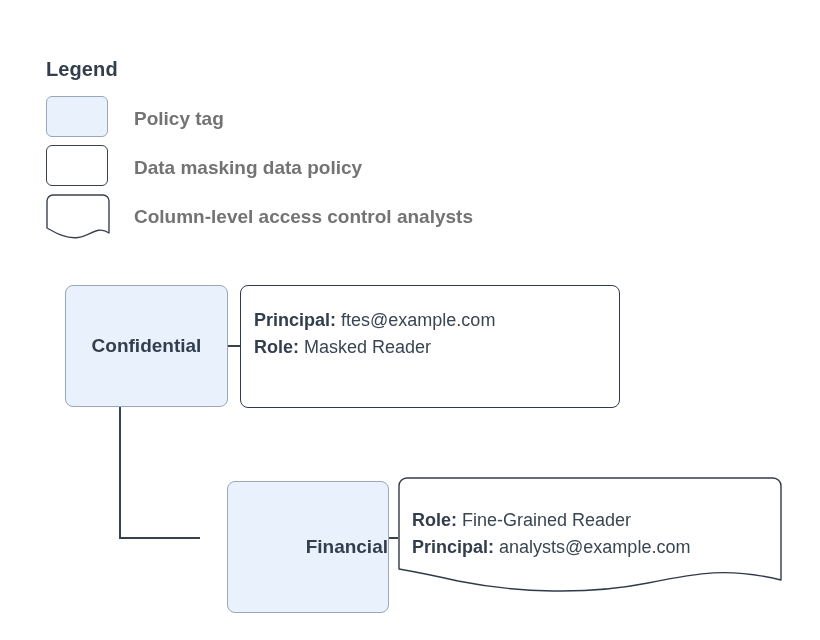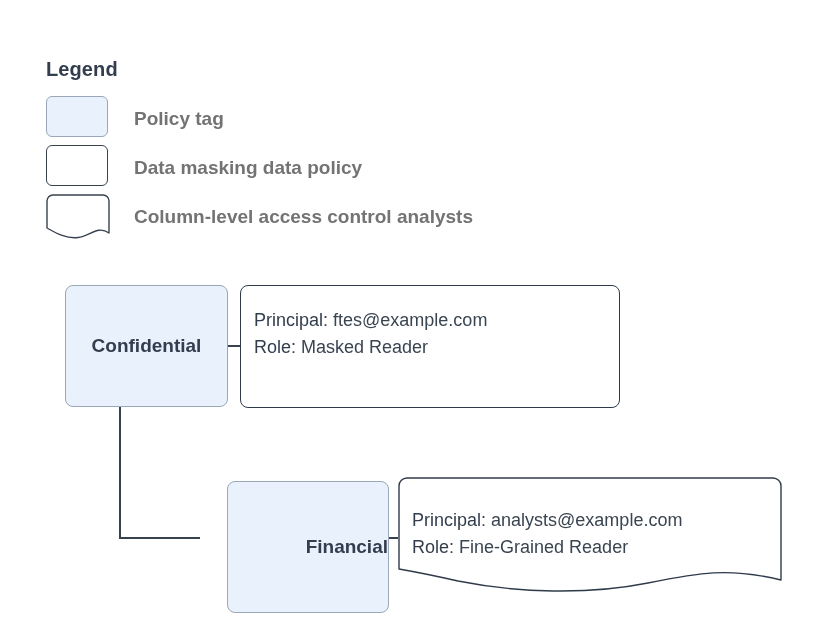--- a/index.html
+++ b/index.html
@@ -116,21 +116,21 @@
     position: absolute;
     left: 13px;
     font-size: 18px;
     line-height: 27px;
     white-space: nowrap;
   }
   #detail-confidential .detail-text {
     top: 21px;
   }
   .detail-text b {
-    font-weight: normal;
+    font-weight: bold;
     color: #323d4d;
   }
 
   
   #detail-financial {
     left: 398px;
     top: 477px;
     width: 384px;
     height: 120px;
   }
@@ -207,23 +207,23 @@
   </div>
 
   <div class="detail-box" id="detail-financial">
     <svg class="wave-svg" width="384" height="120" viewBox="0 0 384 120">
       <path d="M1,9 A8,8 0 0 1 9,1 L375,1 A8,8 0 0 1 383,9 L383,103
                C330,90 300,96 250,106 C190,118 120,116 60,104
                C38,99 18,95 1,92 Z" fill="#ffffff" stroke="#2f3b4a" stroke-width="1.4" stroke-linejoin="round"></path>
     </svg>
     <div class="detail-text">
       <div>
+        <b>Role:</b>
+        <span>Fine-Grained Reader</span>
+      </div>
+      <div>
         <b>Principal:</b>
         <span>analysts@example.com</span>
       </div>
-      <div>
-        <b>Role:</b>
-        <span>Fine-Grained Reader</span>
-      </div>
     </div>
   </div>
 
 </div>
 
 </body></html>

